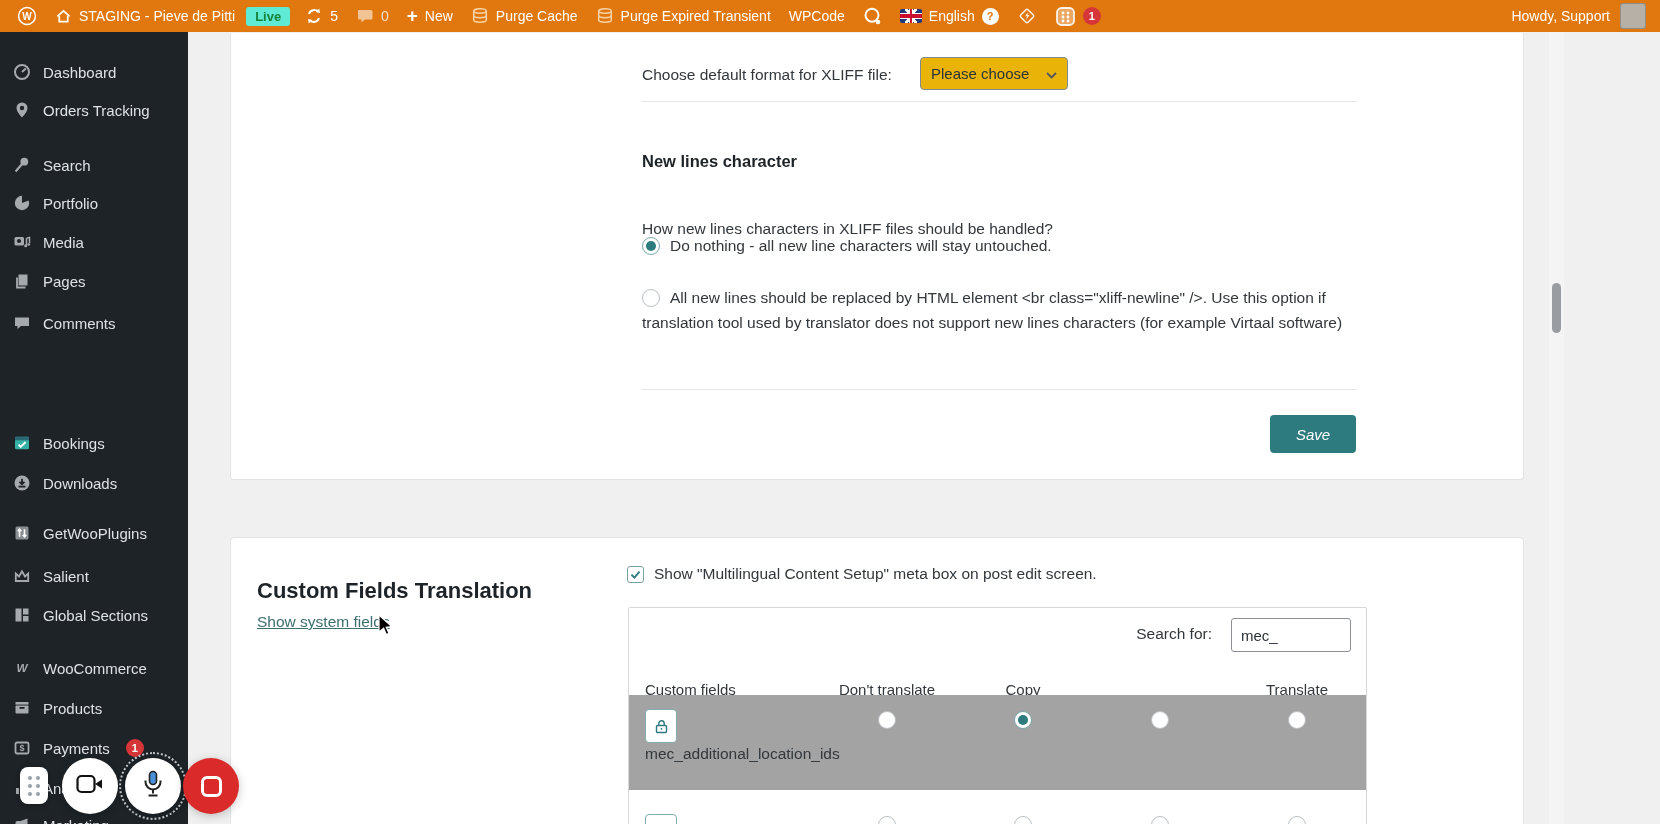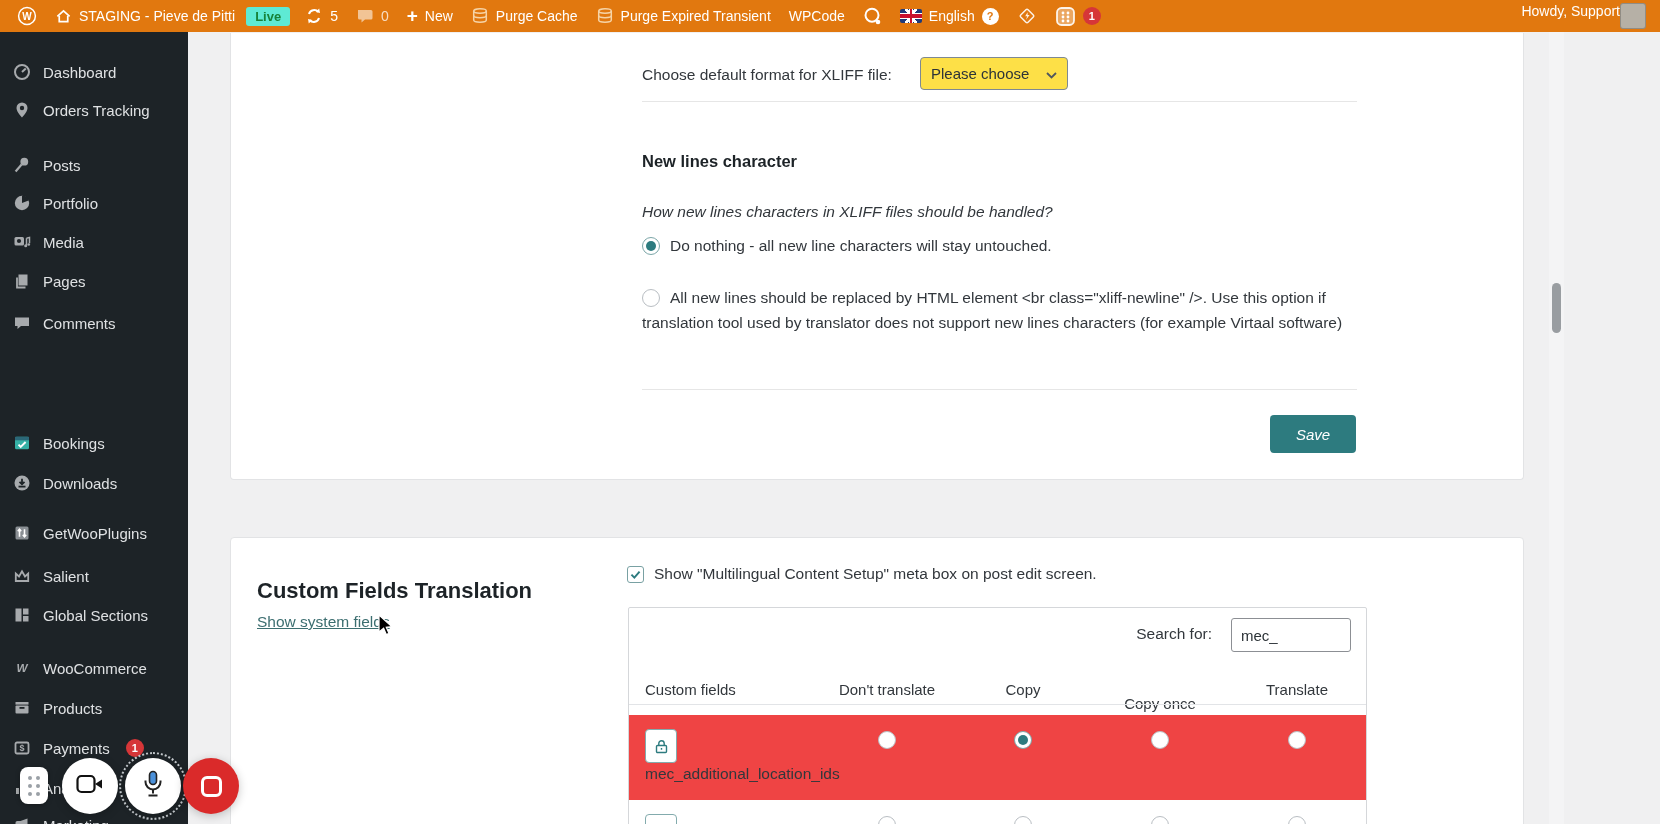--- a/index.html
+++ b/index.html
@@ -22,42 +22,42 @@
       linear-gradient(to bottom, transparent 38%, #c8102e 38%, #c8102e 62%, transparent 62%),
       linear-gradient(to right, transparent 39%, #fff 39%, #fff 61%, transparent 61%),
       linear-gradient(to bottom, transparent 30%, #fff 30%, #fff 70%, transparent 70%),
       linear-gradient(55deg, transparent 44%, #fff 44%, #fff 56%, transparent 56%),
       linear-gradient(-55deg, transparent 44%, #fff 44%, #fff 56%, transparent 56%),
       #1e3a7a; }
   .help-circle { width:17px; height:17px; background:#fff; color:#e1780f; border-radius:50%;
     font-size:11px; font-weight:bold; display:flex; align-items:center; justify-content:center; }
   .red-badge { min-width:18px; height:18px; background:#d63638; color:#fff; border-radius:50%;
     font-size:11px; font-weight:bold; display:flex; align-items:center; justify-content:center; }
-  .ab-right { margin-left:auto; display:flex; align-items:flex-start; gap:0; padding-right:6px; }
+  .ab-right { margin-left:auto; display:flex; align-items:center; gap:10px; padding-right:6px; }
   .avatar { width:26px; height:26px; border-radius:3px; background:#b6b0a6; border:1px solid rgba(0,0,0,.2); }
 
   
   .sidebar { position:absolute; left:0; top:32px; width:188px; height:792px; background:#1d2327; z-index:20; }
   .side-item { position:absolute; left:0; width:188px; height:30px; display:flex; align-items:center;
     gap:12px; padding-left:13px; color:#dfe1e3; font-size:15px; cursor:pointer; white-space:nowrap; }
   .side-item .icn { width:18px; height:18px; flex:none; display:flex; align-items:center; justify-content:center; }
   .side-badge { min-width:18px; height:18px; background:#d63638; color:#fff; border-radius:50%;
     font-size:11px; font-weight:bold; display:flex; align-items:center; justify-content:center; margin-left:4px; }
 
   
   .card { position:absolute; left:230px; width:1294px; background:#fff; border:1px solid #e2e3e5; border-radius:4px; z-index:1; }
   .card1 { top:33px; height:447px; border-top:none; border-radius:0 0 4px 4px; }
   .card2 { top:537px; height:330px; }
 
   .abs { position:absolute; z-index:5; }
   .body-text { font-size:15.5px; color:#32373c; }
   .divider { height:1px; background:#e6e6e6; }
 
   
-  .select-box { width:148px; height:33px; border:1px solid #7e8993; border-radius:4px; background:#fde047;
+  .select-box { width:148px; height:33px; border:1px solid #7e8993; border-radius:4px; background:#eab308;
     display:flex; align-items:center; justify-content:space-between; padding:0 10px; font-size:15px; color:#2c3338; cursor:pointer; }
 
   
   .radio { width:18px; height:18px; border:1px solid #b9bec3; border-radius:50%; background:#fff; position:relative; flex:none; display:inline-block; cursor:pointer; }
   .radio.sel { border-color:#7ca6a8; }
   .radio.sel::after { content:""; position:absolute; left:3px; top:3px; right:3px; bottom:3px; border-radius:50%; background:#2d7b7f; }
   .checkbox { width:17px; height:17px; border:1px solid #79a1a3; border-radius:3px; background:#fff;
     display:flex; align-items:center; justify-content:center; flex:none; cursor:pointer; }
 
   .save-btn { width:86px; height:38px; background:#2d7b7f; color:#fff; font-size:15px; border:none;
@@ -69,21 +69,21 @@
   
   .fields-table { position:absolute; left:628px; top:607px; width:739px; height:230px;
     background:#fff; border:1px solid #d5d7da; border-radius:2px; z-index:4; overflow:hidden; }
   .fields-table .search-label { position:absolute; right:154px; top:17px; font-size:15.5px; color:#32373c; }
   .fields-table input { position:absolute; left:602px; top:10px; width:120px; height:31px;
     border:1px solid #8c8f94; border-radius:3px; font-size:15px; color:#2c3338; padding:16px 9px;
     font-family:"Liberation Sans",sans-serif; }
   .th { position:absolute; top:73px; font-size:15px; color:#32373c; text-align:center; }
   .hdr-line { position:absolute; left:0; top:96px; width:739px; height:1px; background:#e2e4e7; }
   .trow { position:absolute; left:0; width:739px; }
-  .row1 { top:107px; height:95px; background:#ef4444; }
+  .row1 { top:87px; height:95px; background:#a3a3a3; }
   .row2 { top:192px; height:120px; background:#fff; }
   .lock-btn { position:absolute; left:16px; top:14px; width:32px; height:34px; border:1px solid #83abad;
     border-radius:4px; background:#fff; display:flex; align-items:center; justify-content:center; cursor:pointer; }
   .cell-radio { position:absolute; top:16px; }
   .field-name { position:absolute; left:16px; top:47px; width:200px; font-size:15.5px; line-height:23px;
     color:#32373c; word-break:break-all; }
 
   
   .scroll-track { position:absolute; left:1549px; top:32px; width:15px; height:792px; background:#f4f4f5; z-index:2; }
   .scroll-thumb { position:absolute; left:1552px; top:283px; width:9px; height:50px; background:#999da1; border-radius:5px; z-index:3; cursor:pointer; }
@@ -234,21 +234,21 @@
         </span>
       <span>Orders Tracking</span>
     </div>
     <div class="side-item" style="top:118px">
       <span class="icn">
           <svg width="18" height="18" viewBox="0 0 18 18">
             <circle cx="11.3" cy="5.7" r="3.9" fill="#a7aaad"></circle>
             <path d="M8.6 8.6 L2.6 15.4" stroke="#a7aaad" stroke-width="2.2"></path>
           </svg>
         </span>
-      <span>Posts</span>
+      <span>Search</span>
     </div>
     <div class="side-item" style="top:156px">
       <span class="icn">
           <svg width="18" height="18" viewBox="0 0 18 18">
             <circle cx="9" cy="9" r="7.2" fill="#a7aaad"></circle>
             <path d="M9 9 L16.2 6.2 A7.2 7.2 0 0 0 9 1.8 Z" fill="#1d2327"></path>
           </svg>
         </span>
       <span>Portfolio</span>
     </div>
@@ -385,21 +385,21 @@
   <div class="abs body-text" style="left:642px; top:66px;">Choose default format for XLIFF file:</div>
   <div class="abs select-box" style="left:920px; top:57px;">
     <span>Please choose</span>
     <span><svg width="11" height="7" viewBox="0 0 11 7">
           <path d="M1 1 L5.5 5.5 L10 1" fill="none" stroke="#50575e" stroke-width="1.8"></path>
         </svg></span>
   </div>
   <div class="abs divider" style="left:642px; top:101px; width:715px;"></div>
 
   <div class="abs" style="left:642px; top:152px; font-size:16.5px; font-weight:bold; color:#1d2327;">New lines character</div>
-  <div class="abs body-text" style="left:642px; top:203px;font-style:italic;">How new lines characters in XLIFF files should be handled?</div>
+  <div class="abs body-text" style="left:642px; top:220px;">How new lines characters in XLIFF files should be handled?</div>
 
   <div class="abs" style="left:642px; top:237px; display:flex; align-items:center; gap:10px;">
     <span class="radio sel"></span>
     <span class="body-text">Do nothing - all new line characters will stay untouched.</span>
   </div>
 
   <label class="abs body-text" style="left:642px; top:285px; width:730px; line-height:25px; display:block;">
     <span class="radio" style="vertical-align:-4px; margin-right:10px;"></span><span>All new lines should be replaced by HTML element &lt;br class="xliff-newline" /&gt;. Use this option if translation tool used by translator does not support new lines characters (for example Virtaal software)</span>
   </label>
 

